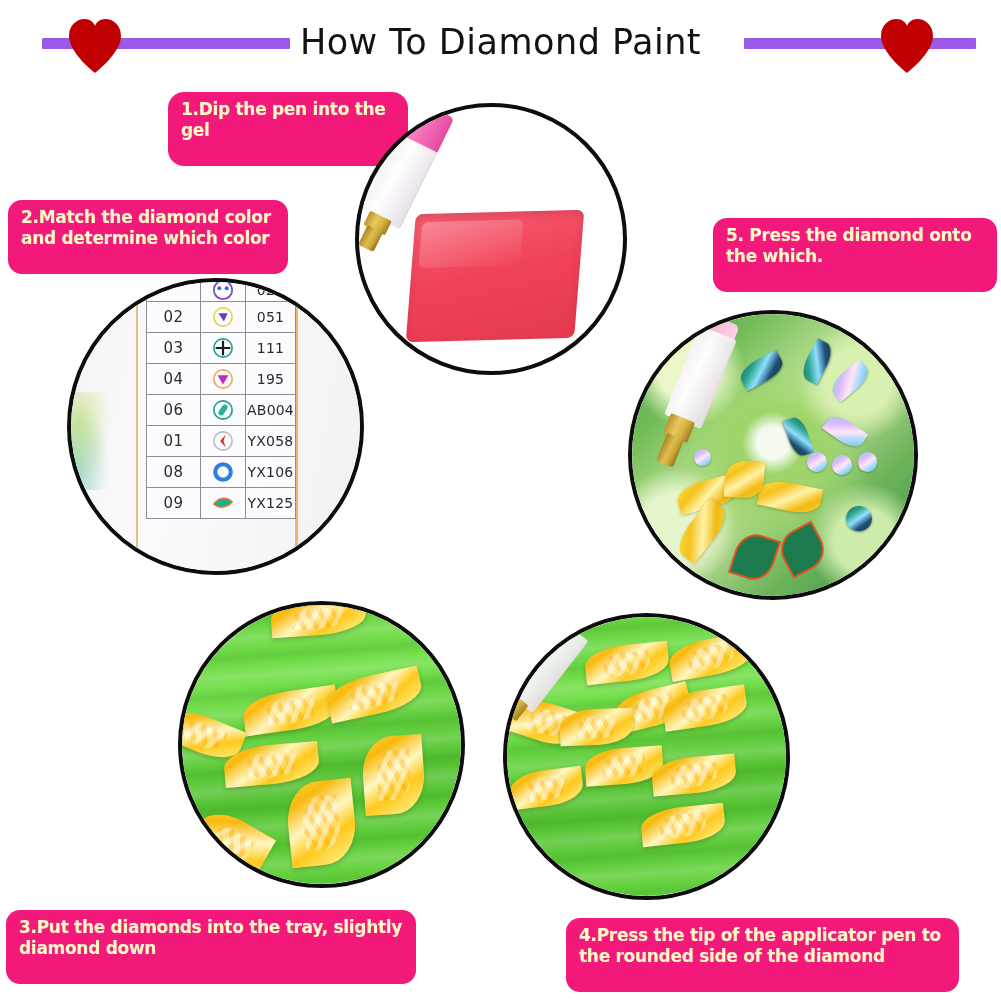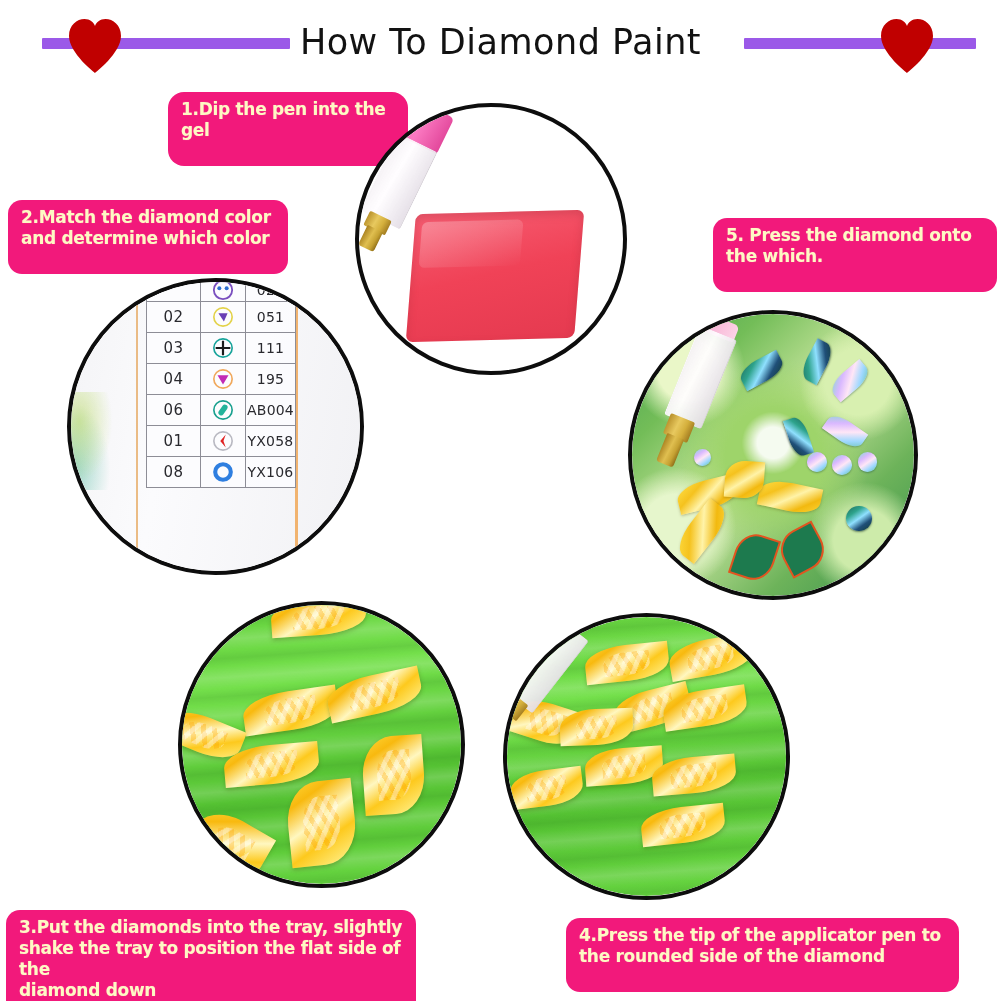--- a/index.html
+++ b/index.html
@@ -324,21 +324,20 @@
   <span>and determine which color</span>
 </div>
 
 <div class="step-label" id="step5-label">
   <span>5.  Press the diamond onto</span>
   <span>the which.</span>
 </div>
 
 <div class="step-label" id="step3-label">
   <span>3.Put the diamonds into the tray, slightly</span>
-  <span>shake the tray to position the flat side of the</span>
   <span>diamond down</span>
 </div>
 
 <div class="step-label" id="step4-label">
   <span>4.Press the tip of the applicator pen to</span>
   <span>the rounded side of the diamond</span>
 </div>
 
 <div class="photo-circle" id="circle-gel">
   <div class="photo-inner">
@@ -432,20 +431,29 @@
         <tr>
           <td class="c-num">08</td>
           <td class="c-sym">
             <span class="sym"><svg viewBox="0 0 24 24">
                   <circle cx="12" cy="12" r="8.5" fill="none" stroke="#2f7fe0" stroke-width="4.5"></circle>
                 </svg></span>
           </td>
           <td class="c-code">YX106</td>
         </tr>
 
+        <tr>
+          <td class="c-num">09</td>
+          <td class="c-sym">
+            <span class="sym"><svg viewBox="0 0 24 24">
+                  <path d="M2 13 C8 5, 17 5, 22 11 C16 18, 7 18, 2 13 Z" fill="#1fae8f" stroke="#ef7b2e" stroke-width="1.6"></path>
+                </svg></span>
+          </td>
+          <td class="c-code">YX125</td>
+        </tr>
       </tbody>
     </table>
   </div>
 </div>
 
 <div class="photo-circle" id="circle-press">
   <div class="photo-inner">
     <div class="canvas-bg"></div>
 
     <div class="gem gem-marquise gem-dark" style="left:38%;top:16%;width:16%;height:8%;transform:rotate(-28deg);"></div>

